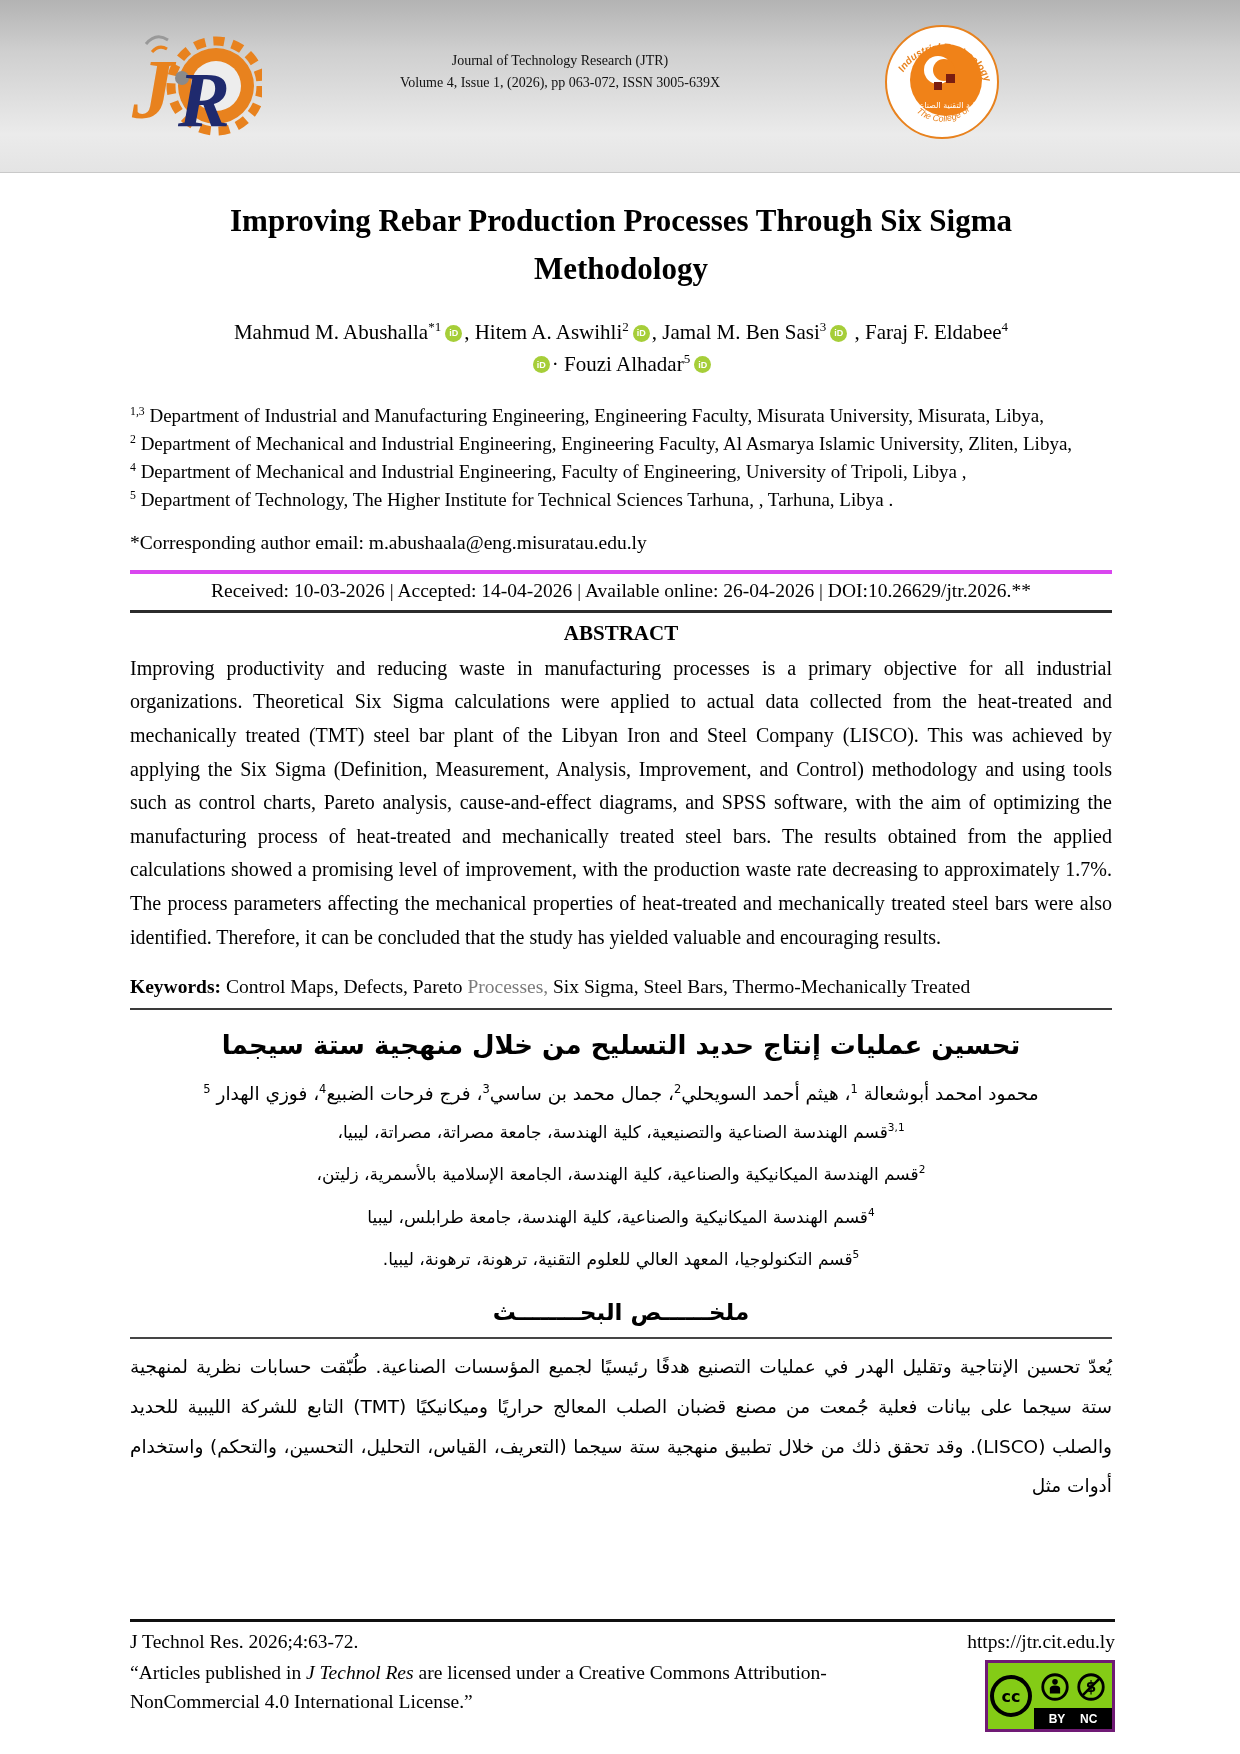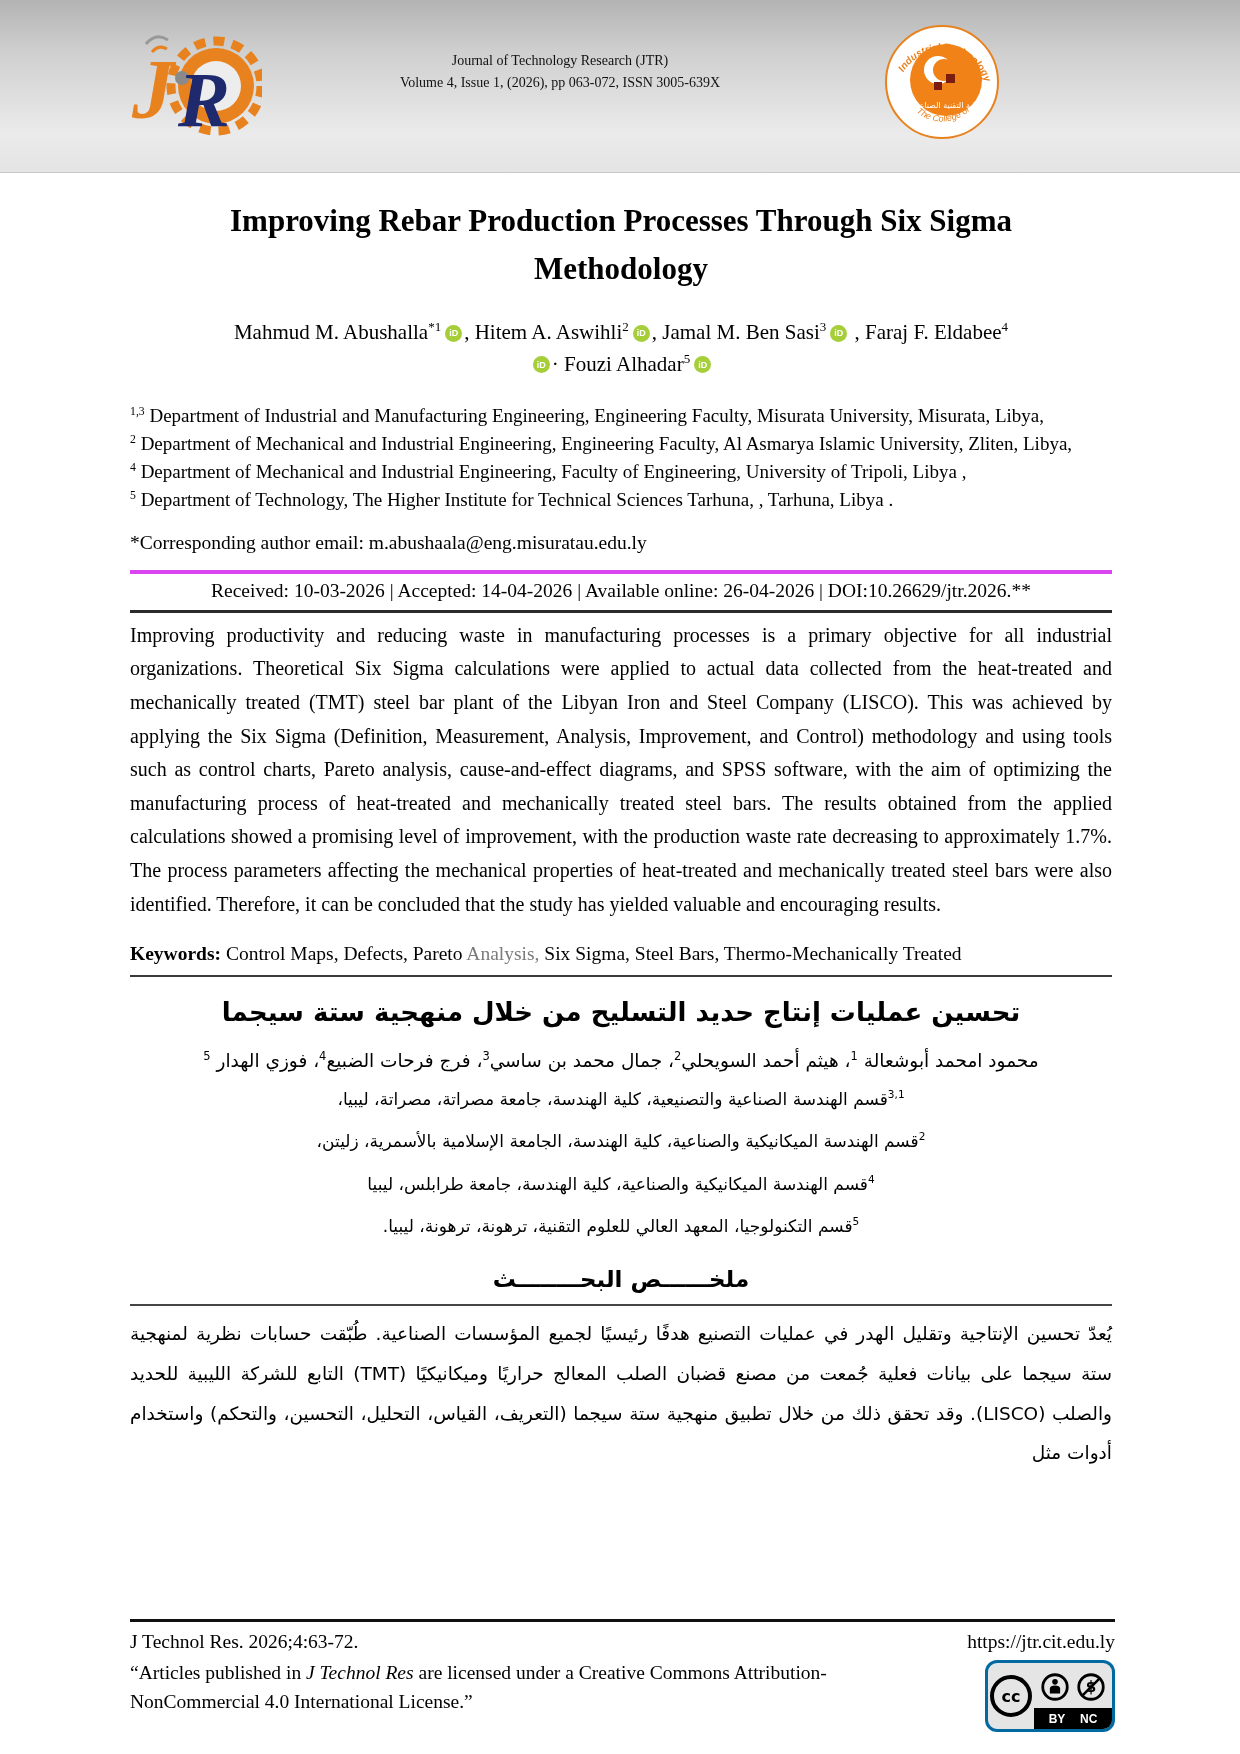--- a/index.html
+++ b/index.html
@@ -43,21 +43,21 @@
   .ar-abs-heading{margin:26px 0 0 0;text-align:center;font-size:23px;font-weight:bold;}
   .ar-rule{border:none;border-top:2px solid #454545;margin:12px 0 0 0;}
   .ar-abstract{margin:8px 0 0 0;font-size:18.5px;line-height:2.15;text-align:justify;}
   
   .footer{margin-top:auto;padding:0 125px 22px 130px;flex:0 0 auto;}
   .foot-rule{border:none;border-top:3px solid #101010;margin:0 0 6px 0;}
   .foot-top{display:flex;justify-content:space-between;font-size:19.5px;line-height:1.4;}
   .foot-url{color:#000;text-decoration:none;}
   .foot-bottom{display:flex;justify-content:space-between;align-items:flex-start;margin-top:3px;}
   .license{font-size:19.5px;line-height:1.5;max-width:740px;}
-  .cc-badge{width:124px;height:66px;border:3px solid #0369a1;border-radius:12px;background:#e5e5e5;
+  .cc-badge{width:124px;height:66px;border:3px solid #701a75;border-radius:0;background:#84cc16;
             display:flex;overflow:hidden;margin-top:2px;}
   .cc-left{width:46px;display:flex;align-items:center;justify-content:center;}
   .cc-circle{width:34px;height:34px;border:4px solid #000;border-radius:50%;display:flex;
              align-items:center;justify-content:center;
              font:bold 16px "DejaVu Sans",sans-serif;color:#000;}
   .cc-right{flex:1;display:flex;flex-direction:column;}
   .cc-icons{flex:1;display:flex;align-items:center;justify-content:space-evenly;padding-top:3px;}
   .cc-labels{height:21px;background:#000;color:#fff;display:flex;align-items:center;
              justify-content:space-evenly;font:bold 12px "Liberation Sans",sans-serif;}
 </style>
@@ -123,24 +123,25 @@
       <div class="affil"><sup>1,3</sup><span> Department of Industrial and Manufacturing Engineering, Engineering Faculty, Misurata University, Misurata, Libya,</span></div>
       <div class="affil"><sup>2</sup><span> Department of Mechanical and Industrial Engineering, Engineering Faculty, Al Asmarya Islamic University, Zliten, Libya,</span></div>
       <div class="affil"><sup>4</sup><span> Department of Mechanical and Industrial Engineering, Faculty of Engineering, University of Tripoli, Libya ,</span></div>
       <div class="affil"><sup>5</sup><span> Department of Technology, The Higher Institute for Technical Sciences Tarhuna, , Tarhuna, Libya .</span></div>
     </div>
 
     <p class="corresponding">*Corresponding author email: m.abushaala@eng.misuratau.edu.ly</p>
 
     <div class="dates-row">Received: 10-03-2026 | Accepted: 14-04-2026 | Available online: 26-04-2026 | DOI:10.26629/jtr.2026.**</div>
 
+    <h2 class="abstract-heading">ABSTRACT</h2>
     <p class="abstract-text">Improving productivity and reducing waste in manufacturing processes is a primary objective for all industrial organizations. Theoretical Six Sigma calculations were applied to actual data collected from the heat-treated and mechanically treated (TMT) steel bar plant of the Libyan Iron and Steel Company (LISCO). This was achieved by applying the Six Sigma (Definition, Measurement, Analysis, Improvement, and Control) methodology and using tools such as control charts, Pareto analysis, cause-and-effect diagrams, and SPSS software, with the aim of optimizing the manufacturing process of heat-treated and mechanically treated steel bars. The results obtained from the applied calculations showed a promising level of improvement, with the production waste rate decreasing to approximately 1.7%. The process parameters affecting the mechanical properties of heat-treated and mechanically treated steel bars were also identified. Therefore, it can be concluded that the study has yielded valuable and encouraging results.</p>
 
     <p class="keywords">
-      <span class="kw-label">Keywords:</span><span> Control Maps, Defects, Pareto </span><span class="kw-muted">Analysis,</span><span> Six Sigma, Steel Bars, Thermo-Mechanically Treated</span>
+      <span class="kw-label">Keywords:</span><span> Control Maps, Defects, Pareto </span><span class="kw-muted">Processes,</span><span> Six Sigma, Steel Bars, Thermo-Mechanically Treated</span>
     </p>
 
     <h2 class="ar ar-title" dir="rtl">تحسين عمليات إنتاج حديد التسليح من خلال منهجية ستة سيجما</h2>
 
     <div class="ar ar-authors" dir="rtl">
       <span>محمود امحمد أبوشعالة </span><sup>1</sup><span>، </span><span>هيثم أحمد السويحلي</span><sup>2</sup><span>، </span><span>جمال محمد بن ساسي</span><sup>3</sup><span>، </span><span>فرج فرحات الضبيع</span><sup>4</sup><span>، </span><span>فوزي الهدار </span><sup>5</sup>
     </div>
 
     <div class="ar ar-affils" dir="rtl">
       <div class="ar-affil"><sup>3,1</sup><span>قسم الهندسة الصناعية والتصنيعية، كلية الهندسة، جامعة مصراتة، مصراتة، ليبيا،</span></div>

